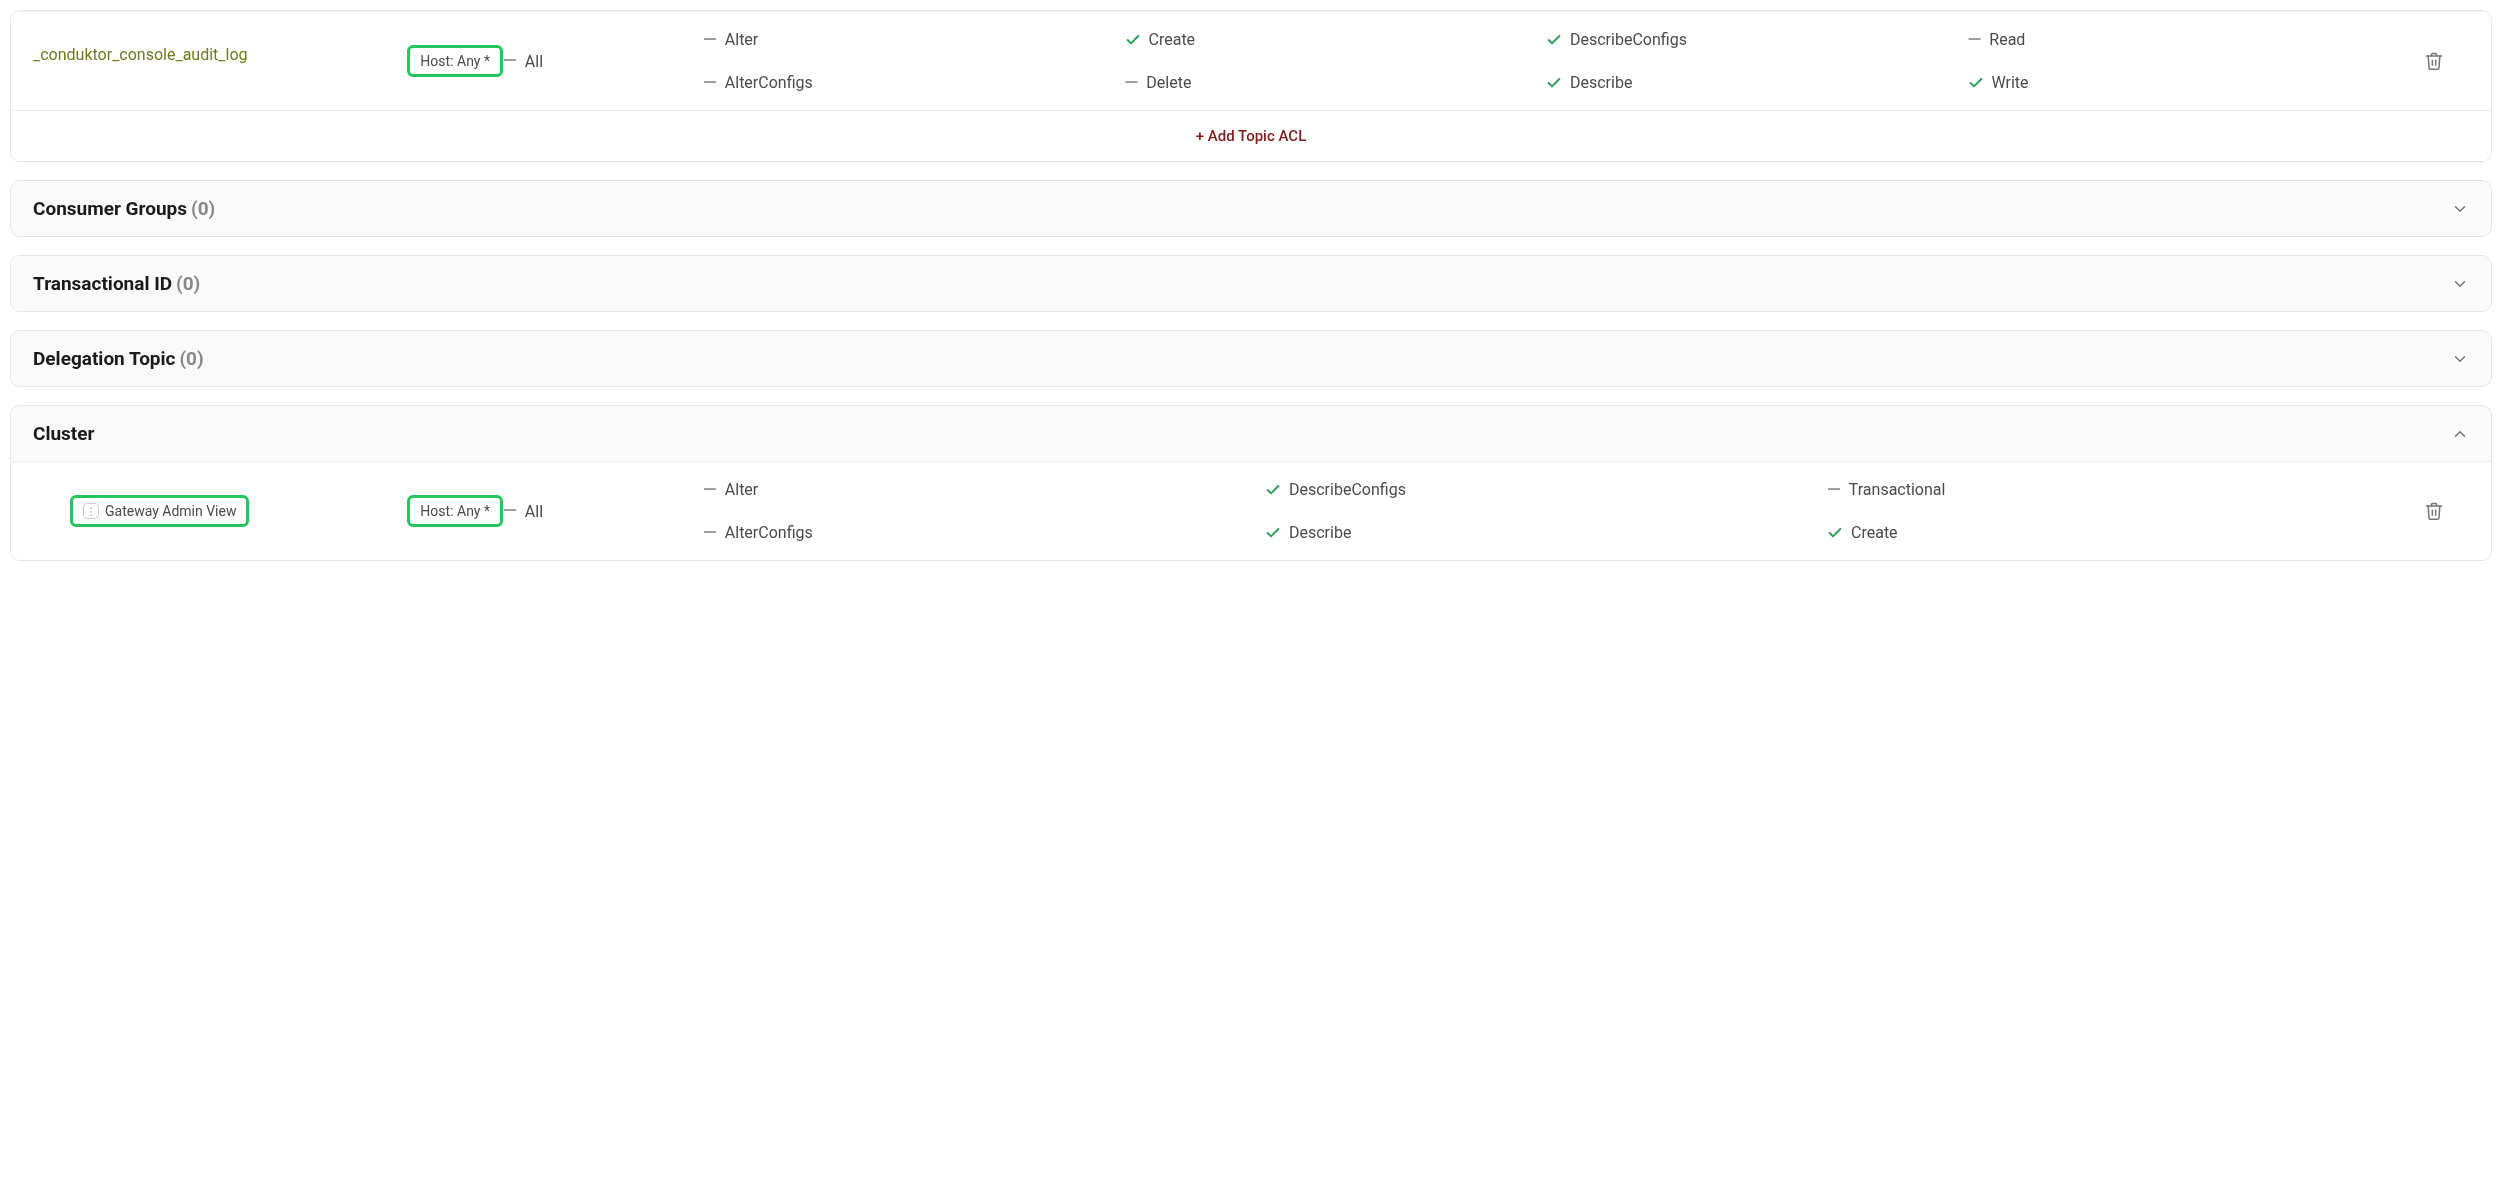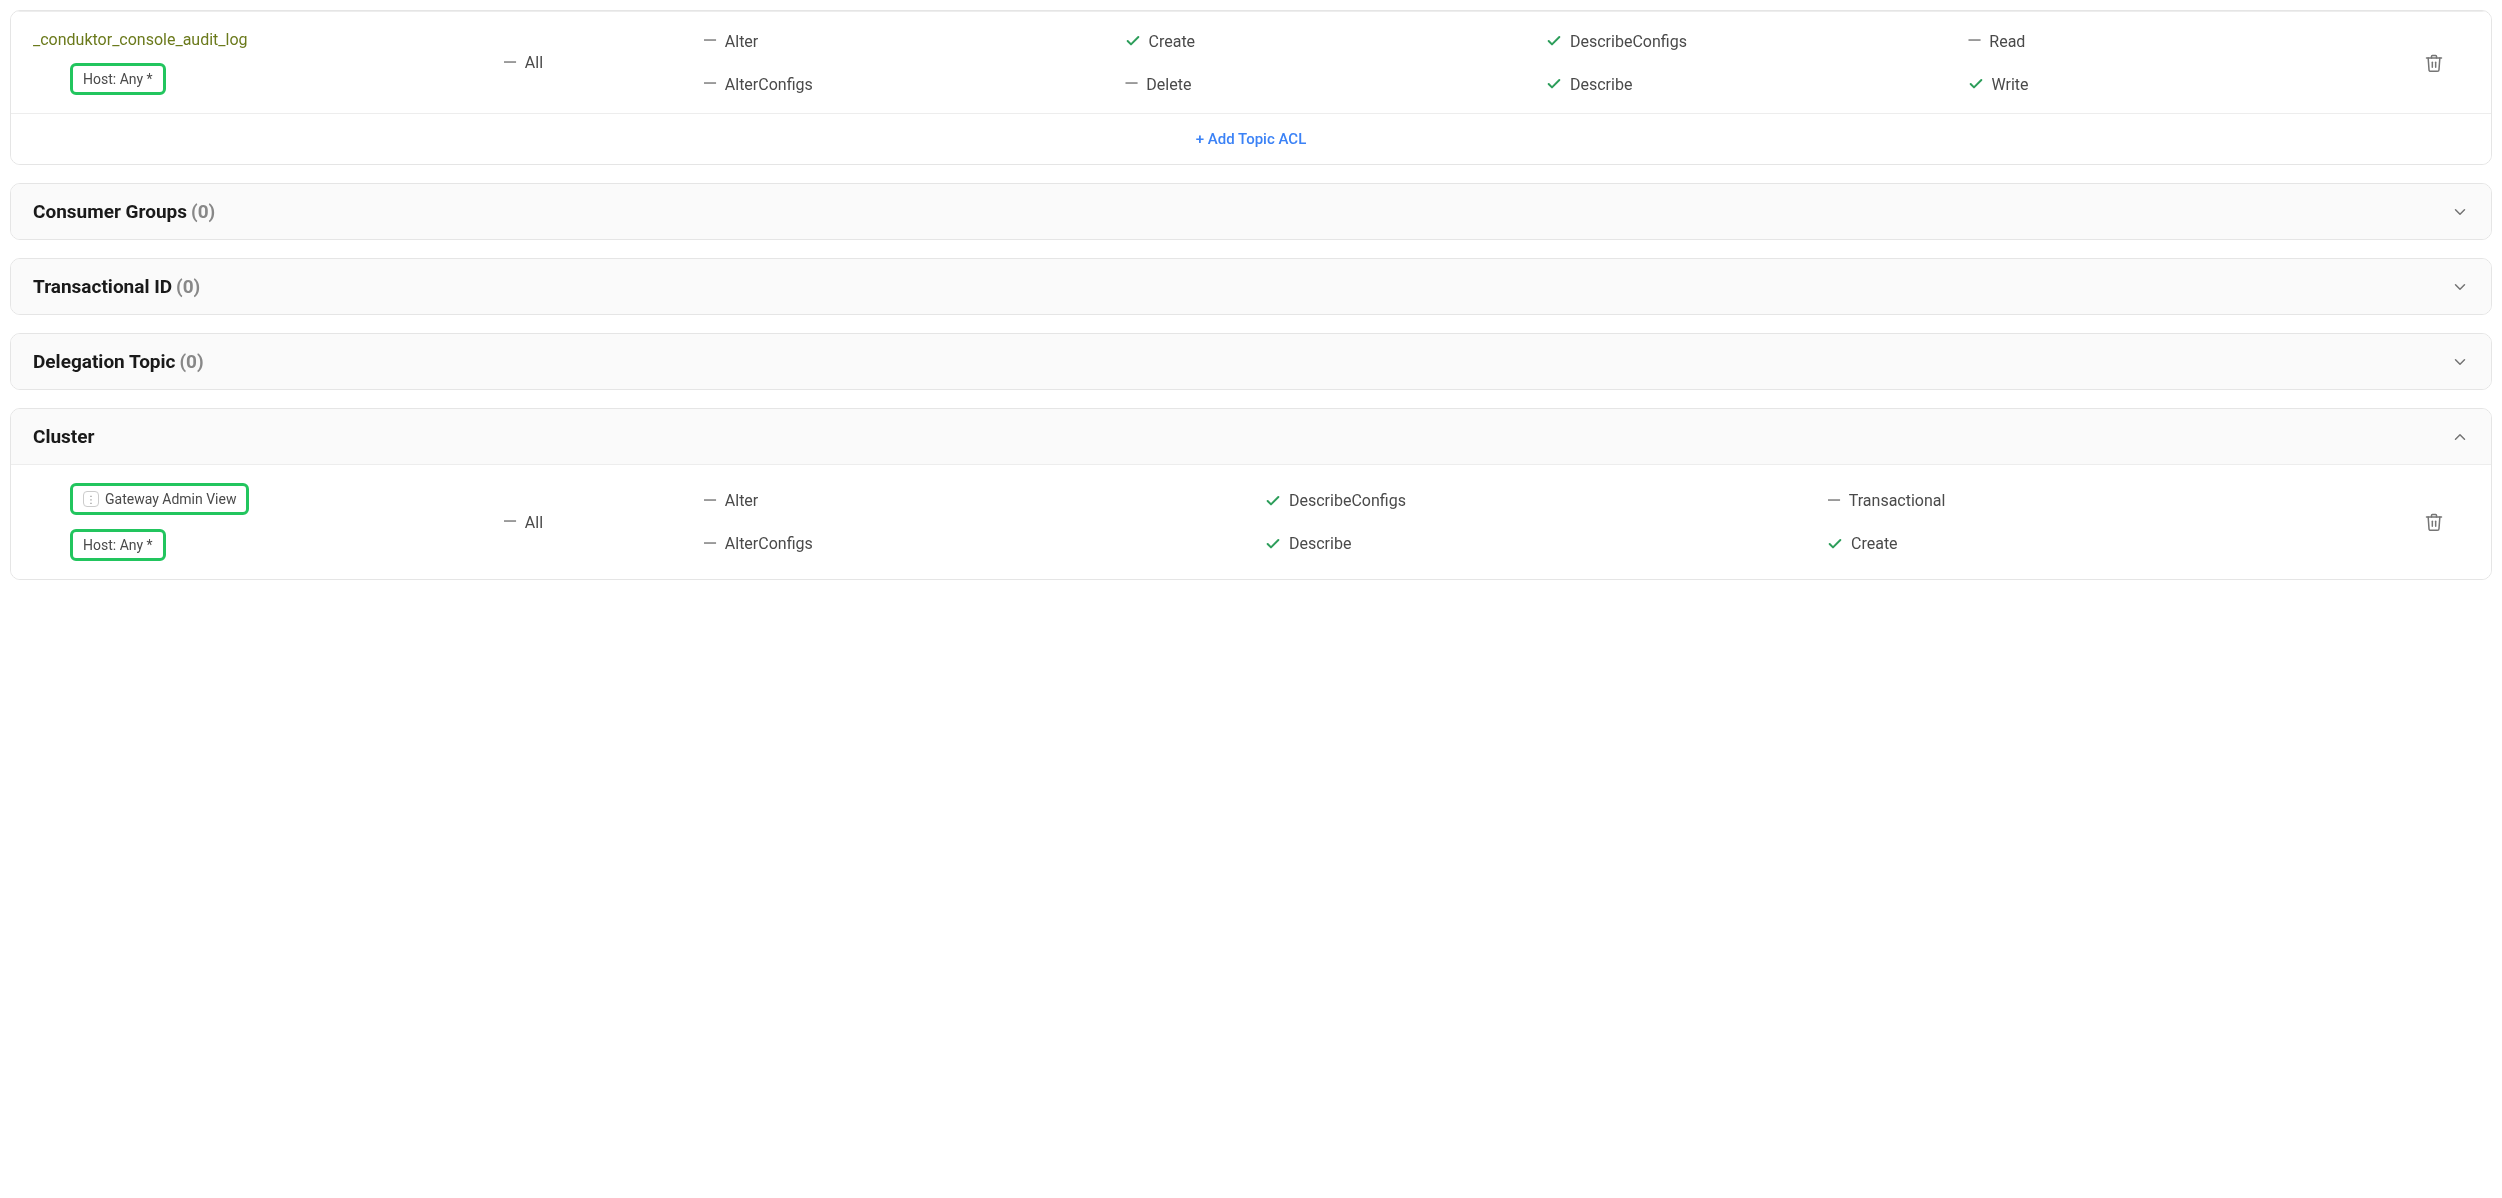--- a/index.html
+++ b/index.html
@@ -42,23 +42,23 @@
   }
   .row {
     display: grid;
     grid-template-columns: 470px 200px 1fr 70px;
     align-items: center;
     padding: 18px 22px;
     border-top: 1px solid #ededed;
   }
   .row-left {
     display: flex;
-    flex-direction: column;
     gap: 14px;
     align-items: flex-start;
+    justify-content: space-between;
   }
   .resource-name {
     color: #6b7a1c;
     font-size: 16px;
   }
   .chip-row {
     display: flex;
     gap: 8px;
     align-items: center;
   }
@@ -120,21 +120,21 @@
     color: #757575;
     display: inline-flex;
     justify-content: center;
     cursor: pointer;
   }
   .trash svg { width: 20px; height: 20px; }
   .add-row {
     border-top: 1px solid #ededed;
     text-align: center;
     padding: 16px;
-    color: #3b82f6;
+    color: #7f1d1d;
     font-size: 15px;
     cursor: pointer;
     font-weight: 500;
   }
 </style>
 </head>
 <body>
 
 <div class="section">
   <div class="section-body">

